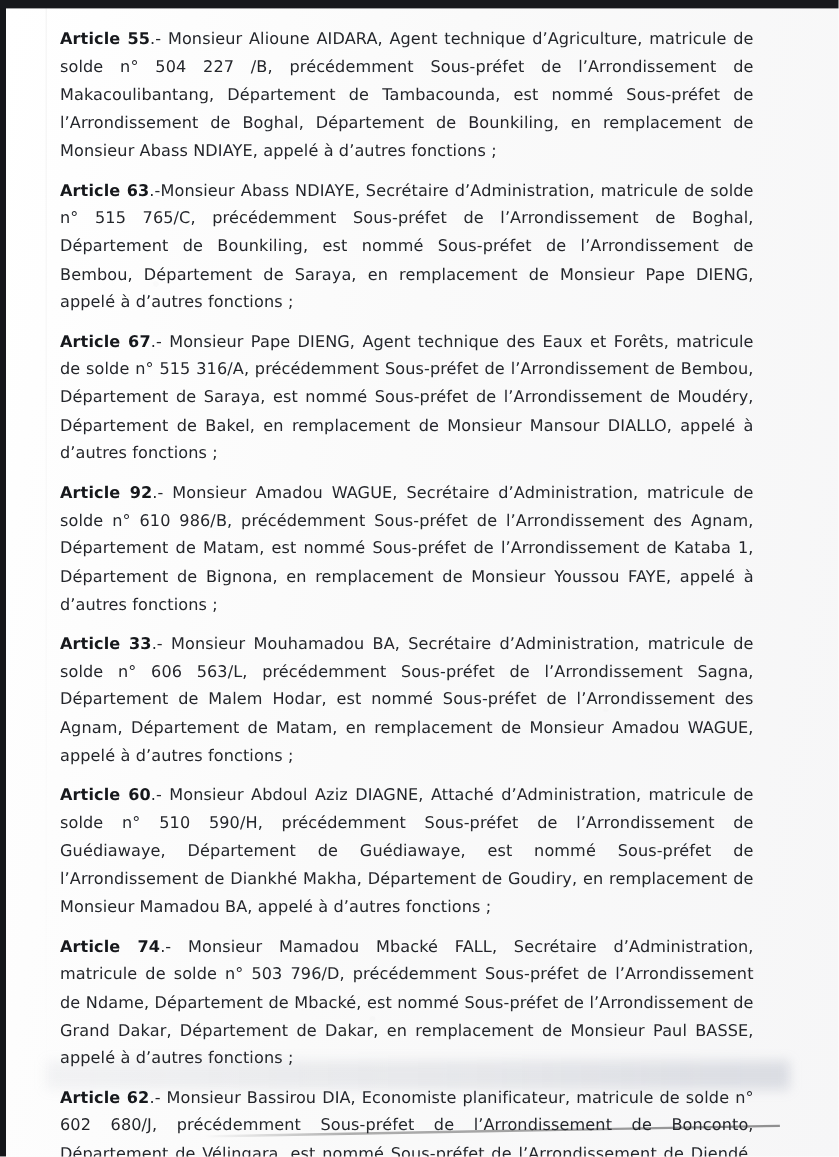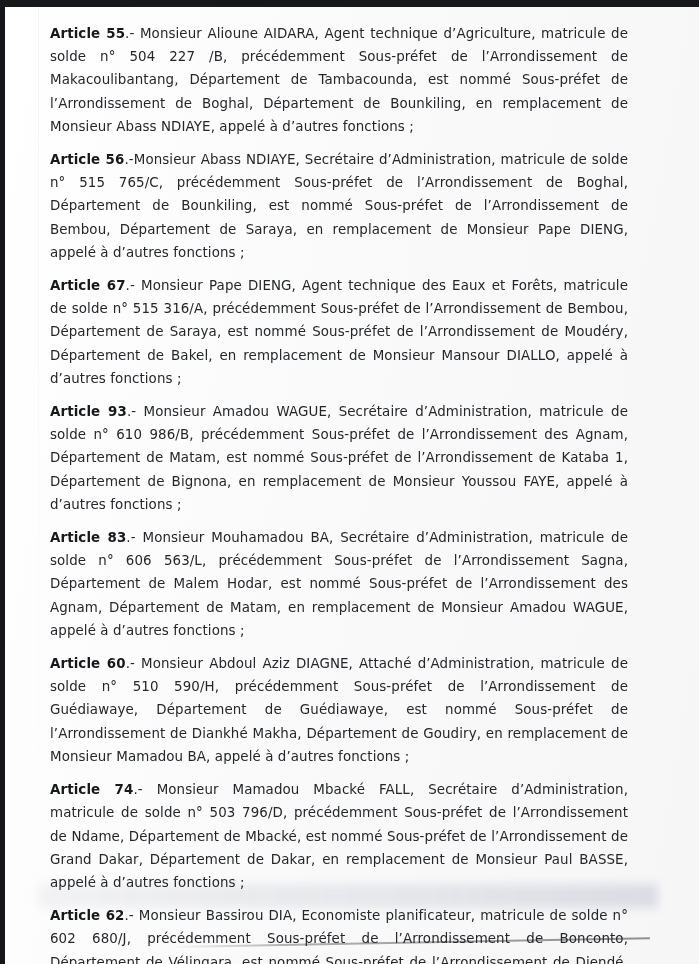--- a/index.html
+++ b/index.html
@@ -108,27 +108,27 @@
   <div id="smudge"></div>
   <div id="paper-crease"></div>
   <div id="page-bottom-edge"></div>
   <div id="edge-left"></div>
   <div id="edge-top"></div>
 
   <div id="body-text">
 
     <p class="art"><span class="label">Article 55</span><span>.- Monsieur Alioune AIDARA, Agent technique d’Agriculture, matricule de solde n° 504 227 /B, précédemment Sous-préfet de l’Arrondissement de Makacoulibantang, Département de Tambacounda, est nommé Sous-préfet de l’Arrondissement de Boghal, Département de Bounkiling, en remplacement de Monsieur Abass NDIAYE, appelé à d’autres fonctions ;</span></p>
 
-    <p class="art"><span class="label">Article 56</span><span>.-Monsieur Abass NDIAYE, Secrétaire d’Administration, matricule de solde n° 515 765/C, précédemment Sous-préfet de l’Arrondissement de Boghal, Département de Bounkiling, est nommé Sous-préfet de l’Arrondissement de Bembou, Département de Saraya, en remplacement de Monsieur Pape DIENG, appelé à d’autres fonctions ;</span></p>
+    <p class="art"><span class="label">Article 63</span><span>.-Monsieur Abass NDIAYE, Secrétaire d’Administration, matricule de solde n° 515 765/C, précédemment Sous-préfet de l’Arrondissement de Boghal, Département de Bounkiling, est nommé Sous-préfet de l’Arrondissement de Bembou, Département de Saraya, en remplacement de Monsieur Pape DIENG, appelé à d’autres fonctions ;</span></p>
 
     <p class="art"><span class="label">Article 67</span><span>.- Monsieur Pape DIENG, Agent technique des Eaux et Forêts, matricule de solde n° 515 316/A, précédemment Sous-préfet de l’Arrondissement de Bembou, Département de Saraya, est nommé Sous-préfet de l’Arrondissement de Moudéry, Département de Bakel, en remplacement de Monsieur Mansour DIALLO, appelé à d’autres fonctions ;</span></p>
 
-    <p class="art"><span class="label">Article 93</span><span>.- Monsieur Amadou WAGUE, Secrétaire d’Administration, matricule de solde n° 610 986/B, précédemment Sous-préfet de l’Arrondissement des Agnam, Département de Matam, est nommé Sous-préfet de l’Arrondissement de Kataba 1, Département de Bignona, en remplacement de Monsieur Youssou FAYE, appelé à d’autres fonctions ;</span></p>
+    <p class="art"><span class="label">Article 92</span><span>.- Monsieur Amadou WAGUE, Secrétaire d’Administration, matricule de solde n° 610 986/B, précédemment Sous-préfet de l’Arrondissement des Agnam, Département de Matam, est nommé Sous-préfet de l’Arrondissement de Kataba 1, Département de Bignona, en remplacement de Monsieur Youssou FAYE, appelé à d’autres fonctions ;</span></p>
 
-    <p class="art"><span class="label">Article 83</span><span>.- Monsieur Mouhamadou BA, Secrétaire d’Administration, matricule de solde n° 606 563/L, précédemment Sous-préfet de l’Arrondissement Sagna, Département de Malem Hodar, est nommé Sous-préfet de l’Arrondissement des Agnam, Département de Matam, en remplacement de Monsieur Amadou WAGUE, appelé à d’autres fonctions ;</span></p>
+    <p class="art"><span class="label">Article 33</span><span>.- Monsieur Mouhamadou BA, Secrétaire d’Administration, matricule de solde n° 606 563/L, précédemment Sous-préfet de l’Arrondissement Sagna, Département de Malem Hodar, est nommé Sous-préfet de l’Arrondissement des Agnam, Département de Matam, en remplacement de Monsieur Amadou WAGUE, appelé à d’autres fonctions ;</span></p>
 
     <p class="art"><span class="label">Article 60</span><span>.- Monsieur Abdoul Aziz DIAGNE, Attaché d’Administration, matricule de solde n° 510 590/H, précédemment Sous-préfet de l’Arrondissement de Guédiawaye, Département de Guédiawaye, est nommé Sous-préfet de l’Arrondissement de Diankhé Makha, Département de Goudiry, en remplacement de Monsieur Mamadou BA, appelé à d’autres fonctions ;</span></p>
 
     <p class="art"><span class="label">Article 74</span><span>.- Monsieur Mamadou Mbacké FALL, Secrétaire d’Administration, matricule de solde n° 503 796/D, précédemment Sous-préfet de l’Arrondissement de Ndame, Département de Mbacké, est nommé Sous-préfet de l’Arrondissement de Grand Dakar, Département de Dakar, en remplacement de Monsieur Paul BASSE, appelé à d’autres fonctions ;</span></p>
 
     <p class="art"><span class="label">Article 62</span><span>.- Monsieur Bassirou DIA, Economiste planificateur, matricule de solde n° 602 680/J, précédemment Sous-préfet de l’Arrondissement de Bonconto, Département de Vélingara, est nommé Sous-préfet de l’Arrondissement de Diendé, Département de Sédhiou, en remplacement de Monsieur Cheikh Omar Tidiane Camara, appelé à d’autres fonctions ;</span></p>
 
   </div>
 </div>
 

